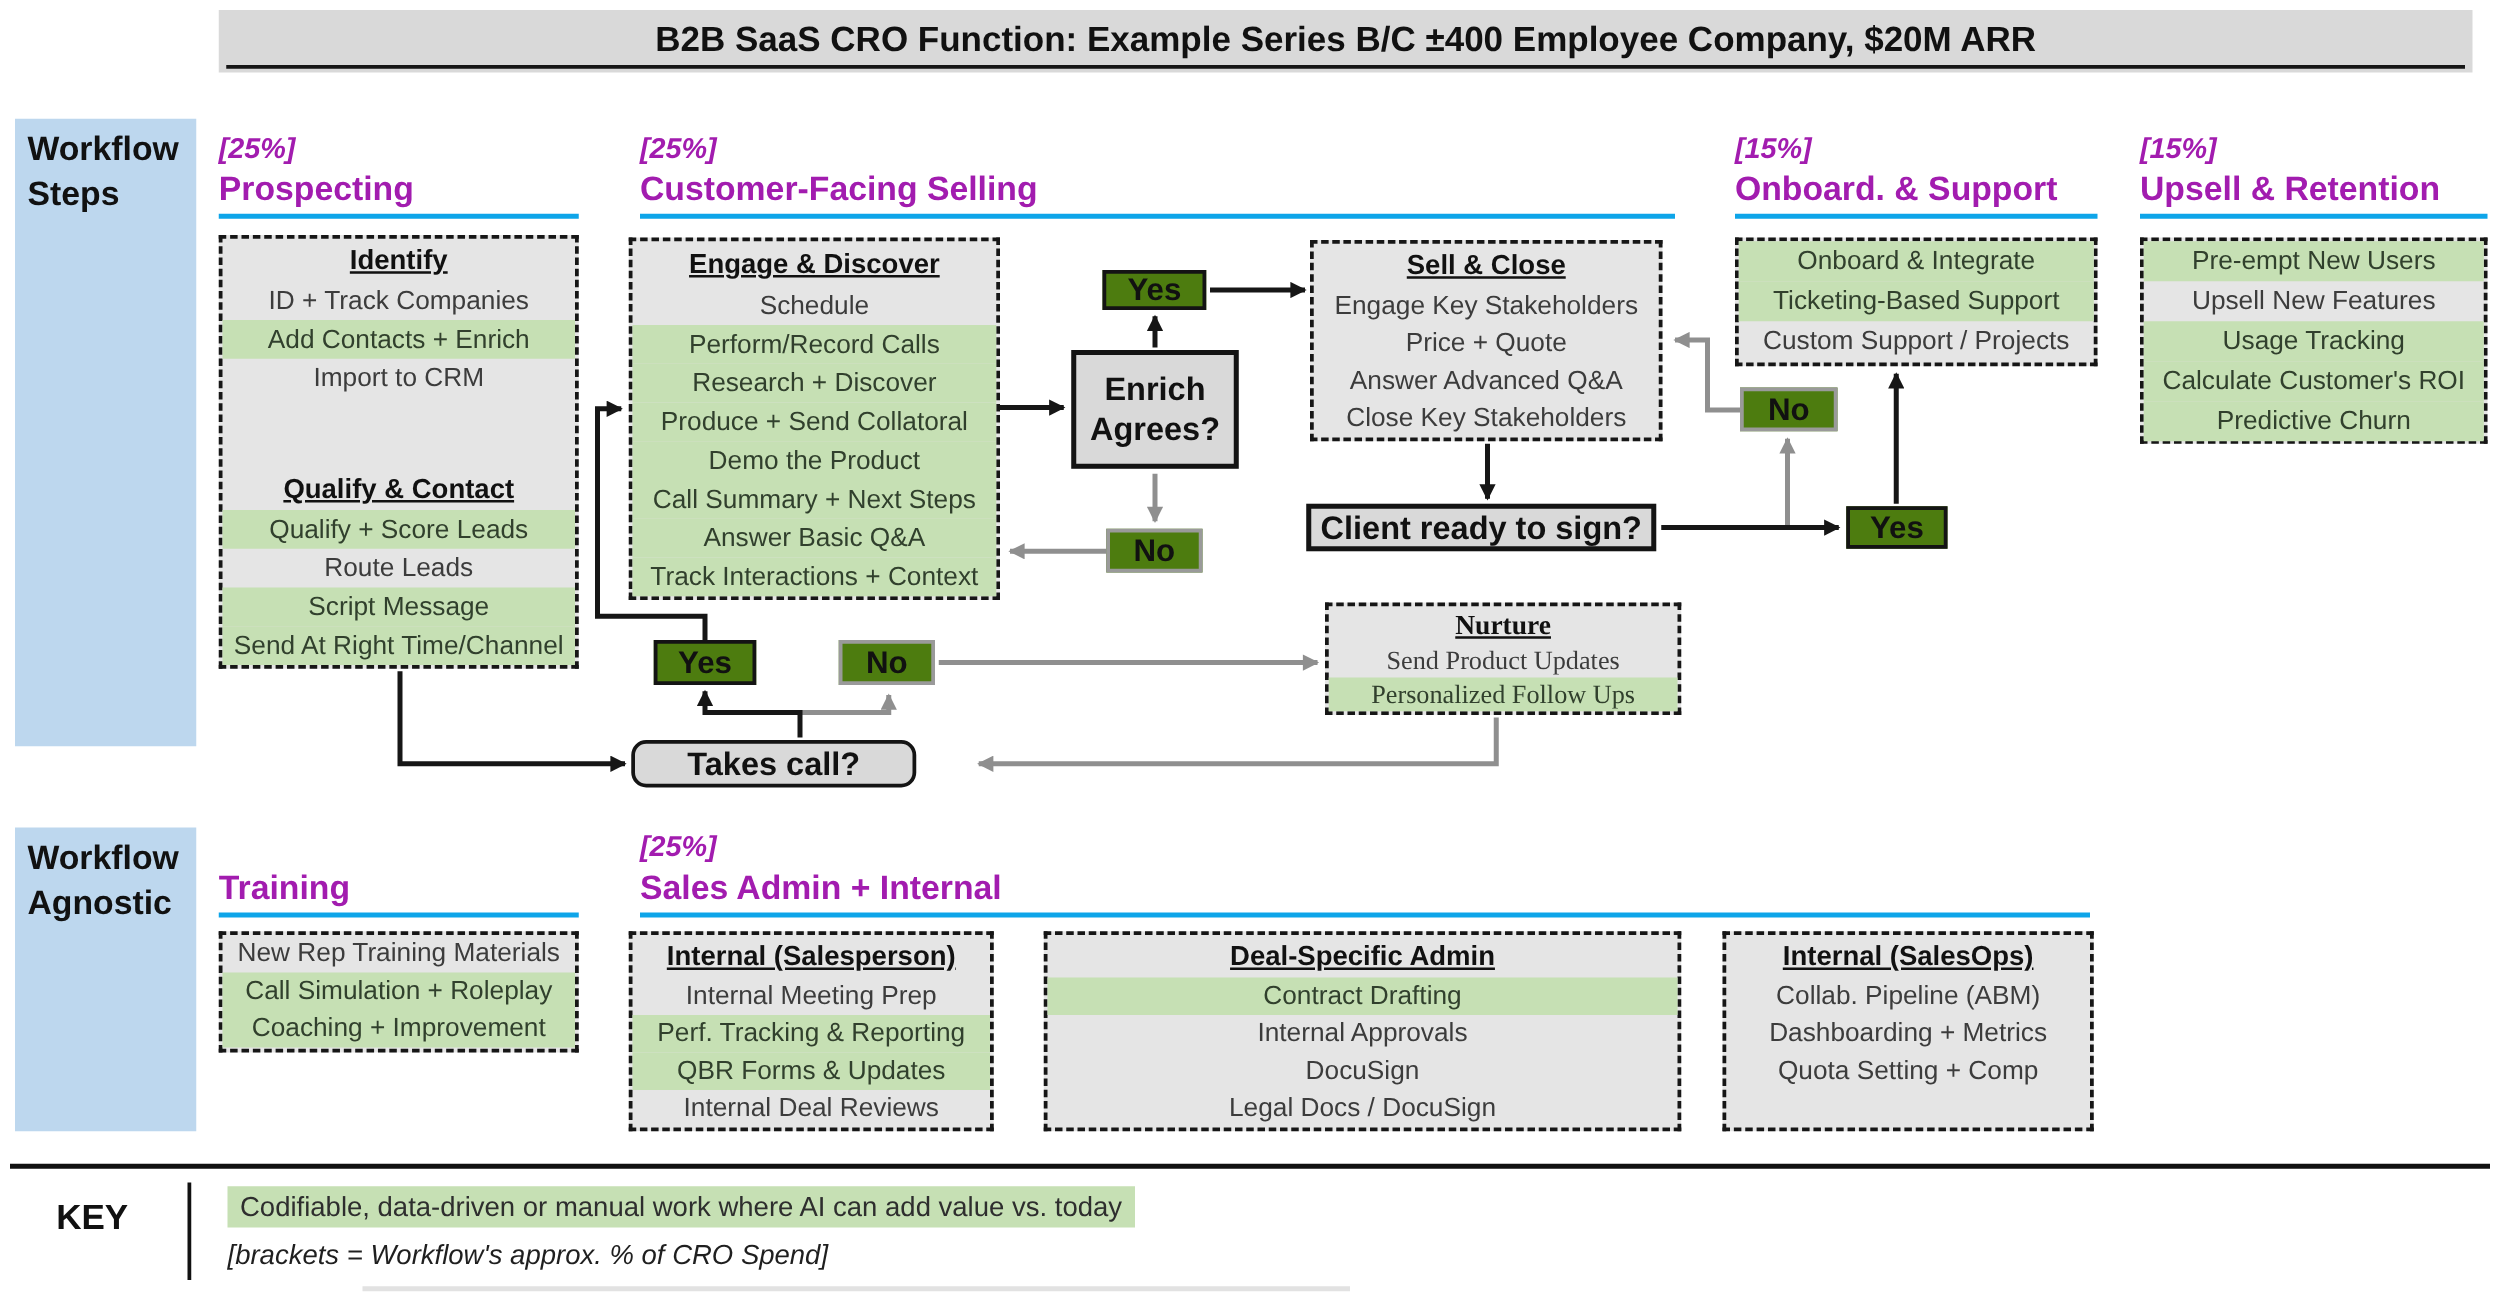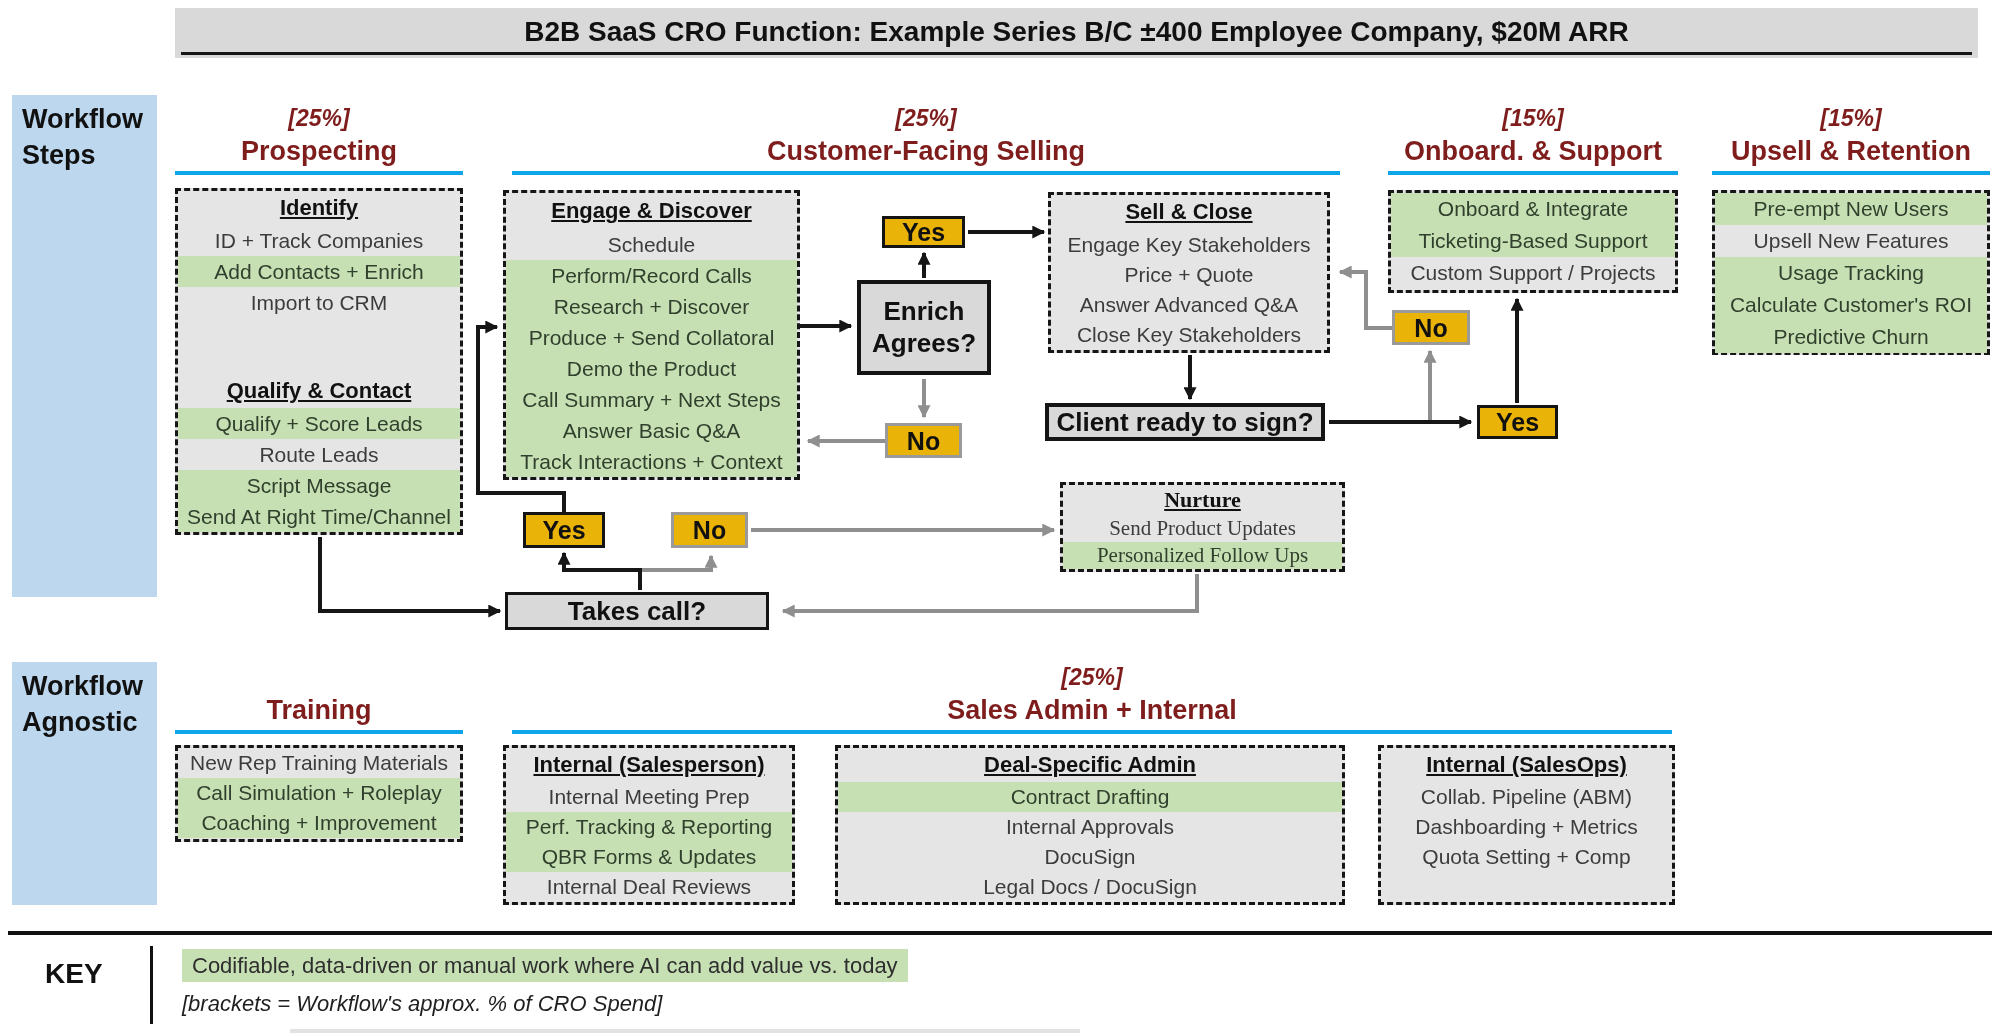--- a/index.html
+++ b/index.html
@@ -9,42 +9,42 @@
 
   
   .titlebar{position:absolute;left:175px;top:8px;width:1803px;height:50px;background:var(--gray);}
   .titlebar .ttext{position:absolute;left:0;right:0;top:2px;text-align:center;font-size:28px;font-weight:700;color:#111;line-height:44px;}
   .titlebar .tline{position:absolute;left:6px;right:6px;bottom:3px;height:3px;background:#161616;}
 
   
   .sidebar{position:absolute;left:12px;width:145px;background:var(--blue);color:#111;font-size:27px;font-weight:700;line-height:36px;padding:6px 0 0 10px;box-sizing:border-box;}
 
   
-  .colhead{position:absolute;text-align:center;color:#7f1d1d;}
+  .colhead{position:absolute;color:#a21caf;}
   .colhead .pct{font-size:23px;font-style:italic;font-weight:700;height:30px;line-height:28px;}
   .colhead .ctitle{font-size:27px;font-weight:700;padding-bottom:3px;border-bottom:4px solid #0ea5e9;line-height:34px;}
 
   
   .dbox{position:absolute;border:3px dashed #161616;box-sizing:border-box;background:#e5e5e5;display:flex;flex-direction:column;}
   .bhead{font-weight:700;text-decoration:underline;color:#111;font-size:22px;text-align:center;height:34px;line-height:33px;flex:none;}
   .bhead.h36{height:36px;line-height:35px;}
   .bhead.h35{height:35px;line-height:34px;}
   .bhead.h30{height:30px;line-height:29px;font-size:22px;}
   .brow{font-size:21px;color:#3c3c3c;text-align:center;flex:none;height:31px;line-height:31px;white-space:nowrap;}
   .r30{height:30px;line-height:30px;}
   .r32{height:32px;line-height:32px;}
   .r27{height:27px;line-height:27px;}
   .green{background:var(--green);color:#31402d;}
   .spacer{flex:1;}
 
   
   .dec{position:absolute;background:var(--gray);font-weight:700;color:#111;text-align:center;box-sizing:border-box;}
   .bb{border:3px solid #141414;}
   .gb{border:3px solid #9a9a9a;}
-  .small{background:#eab308;font-size:25px;}
+  .small{background:#4d7c0f;font-size:25px;}
   .bigq{display:flex;align-items:center;justify-content:center;font-size:26px;line-height:1.22;border:4px solid #141414;}
 
   
   svg.flow{position:absolute;left:0;top:0;pointer-events:none;z-index:6;}
 
   
   .keyline{position:absolute;left:8px;top:931px;width:1984px;height:4px;background:#111;}
   .keylabel{position:absolute;left:45px;top:958px;font-size:28px;font-weight:700;color:#111;}
   .keydiv{position:absolute;left:150px;top:946px;width:3px;height:78px;background:#111;}
   .keygreen{position:absolute;left:182px;top:949px;height:33px;line-height:33px;background:var(--green);color:#2e2e2e;font-size:22px;padding:0 10px;white-space:nowrap;}
@@ -207,21 +207,21 @@
   </svg>
 
   <div class="dec small bb" style="left:882px;top:216px;width:83px;height:32px;line-height:27px;">Yes</div>
   <div class="dec bigq" style="left:857px;top:280px;width:134px;height:95px;">Enrich Agrees?</div>
   <div class="dec small gb" style="left:885px;top:423px;width:77px;height:35px;line-height:30px;">No</div>
 
   <div class="dec bb" style="left:1045px;top:403px;width:280px;height:38px;font-size:26px;line-height:31px;border-width:4px;">Client ready to sign?</div>
   <div class="dec small gb" style="left:1392px;top:310px;width:78px;height:35px;line-height:30px;">No</div>
   <div class="dec small bb" style="left:1477px;top:405px;width:81px;height:34px;line-height:29px;">Yes</div>
 
-  <div class="dec bb" style="left:505px;top:592px;width:264px;height:38px;font-size:26px;line-height:33px;">Takes call?</div>
+  <div class="dec bb" style="left:505px;top:592px;width:228px;height:38px;font-size:26px;line-height:33px;border-radius:12px;">Takes call?</div>
   <div class="dec small bb" style="left:523px;top:512px;width:82px;height:36px;line-height:31px;">Yes</div>
   <div class="dec small gb" style="left:671px;top:512px;width:77px;height:36px;line-height:31px;">No</div>
 
   <div class="keyline"></div>
   <div class="keylabel">KEY</div>
   <div class="keydiv"></div>
   <div class="keygreen">Codifiable, data-driven or manual work where AI can add value vs. today</div>
   <div class="keyitalic">[brackets = Workflow's approx. % of CRO Spend]</div>
   <div class="faintline"></div>
 

